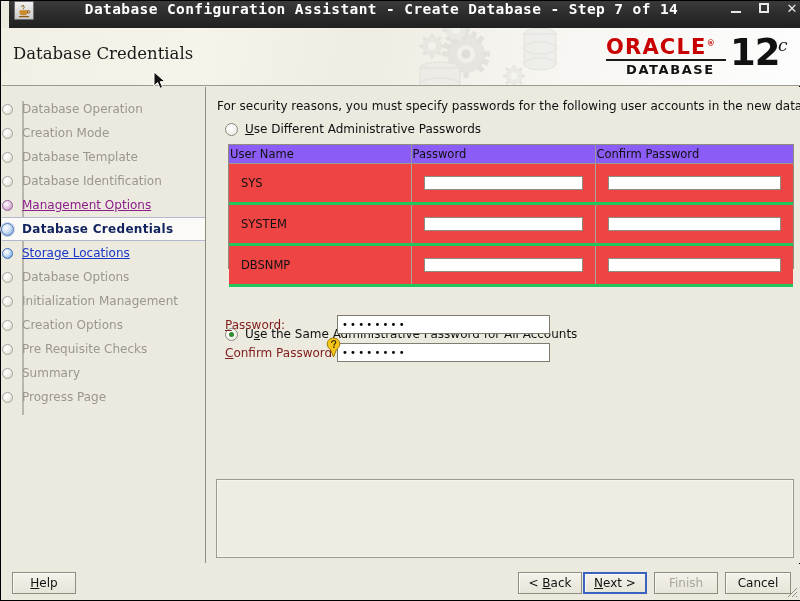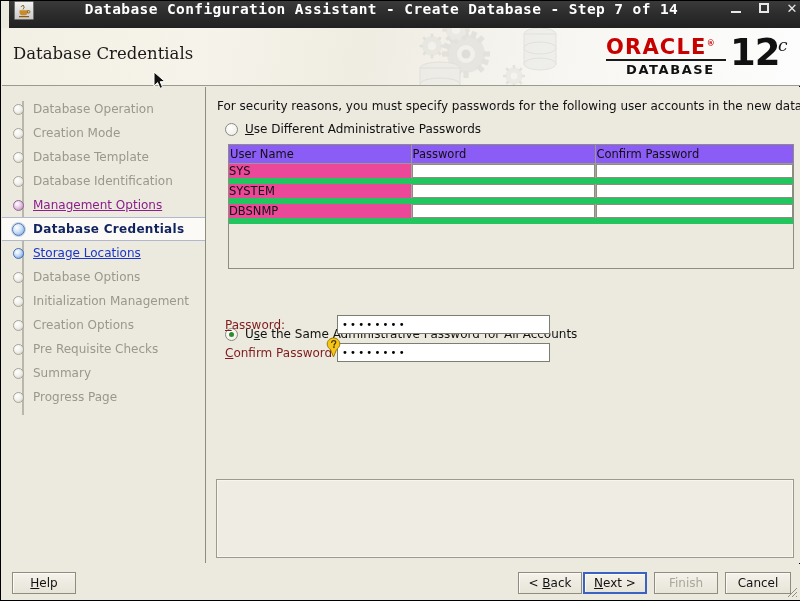--- a/index.html
+++ b/index.html
@@ -99,21 +99,21 @@
     background: #ECE9DE;
     border-right: 1px solid #8d8d80;
   }
   .nav-list { position: relative; padding-top: 10px; }
   .nav-spine {
     position: absolute; left: 20px; top: 14px;
     width: 2px; height: 314px; background: #b9b6ab;
   }
   .nav-item {
     position: relative; display: flex; align-items: center;
-    height: 24px; padding-left: 11px;
+    height: 24px; 
   }
   .nav-item.current {
     background: #FBFAF7;
     border-top: 1px solid #b2b7cf;
     border-bottom: 1px solid #b2b7cf;
   }
   .nav-dot {
     width: 11px; height: 11px; border-radius: 50%;
     background: radial-gradient(circle at 35% 32%, #ffffff 0%, #f3f2ee 45%, #cfccc2 100%);
     border: 1px solid #a7a49a; flex: 0 0 auto; margin-right: 9px;
@@ -178,23 +178,23 @@
   table.cred th {
     height: 18px;
     background: #8b5cf6;
     border-right: 1px solid #9a9a8e;
     border-bottom: 1px solid #9a9a8e;
     font-size: 11.5px; font-weight: normal; color: #111;
     text-align: left;
   }
   table.cred th:last-child { border-right: none; }
   table.cred td {
-    height: 16px; padding: 0;
-    border-bottom: 6px solid #22c55e;
-    background: #ec4899;
+    height: 16px; padding: 12px;
+    border-bottom: 3px solid #22c55e;
+    background: #ef4444;
     font-size: 11.5px; color: #111;
   }
   td.user-cell { padding-left: 3px; border-right: 1px solid #a8a59b; }
   td.pw-cell { padding: 1px 2px; background: #ECE9DE; border-right: 1px solid #a8a59b; }
   td.pw-cell:last-child { border-right: none; }
   .cell-input {
     width: 100%; height: 14px;
     background: #ffffff;
     border: 1px solid #8d8d80;
   }

